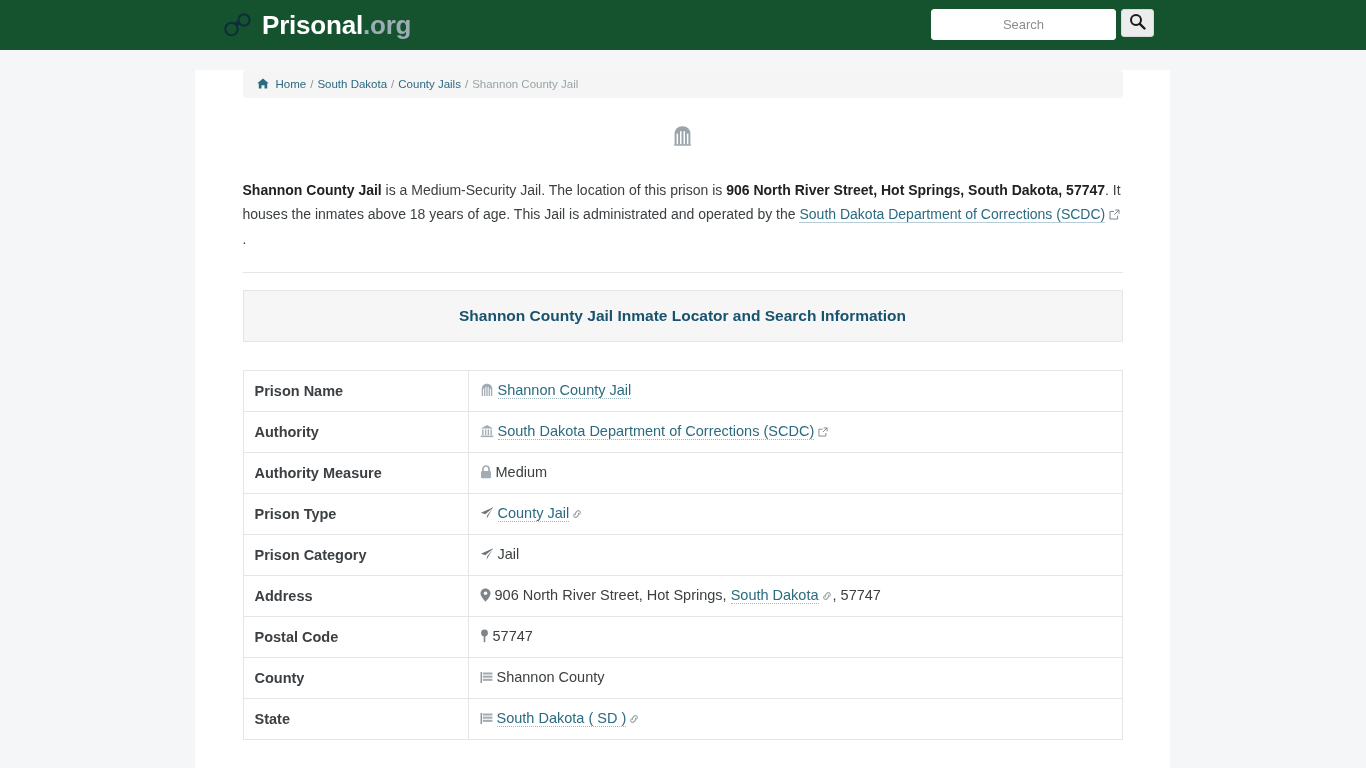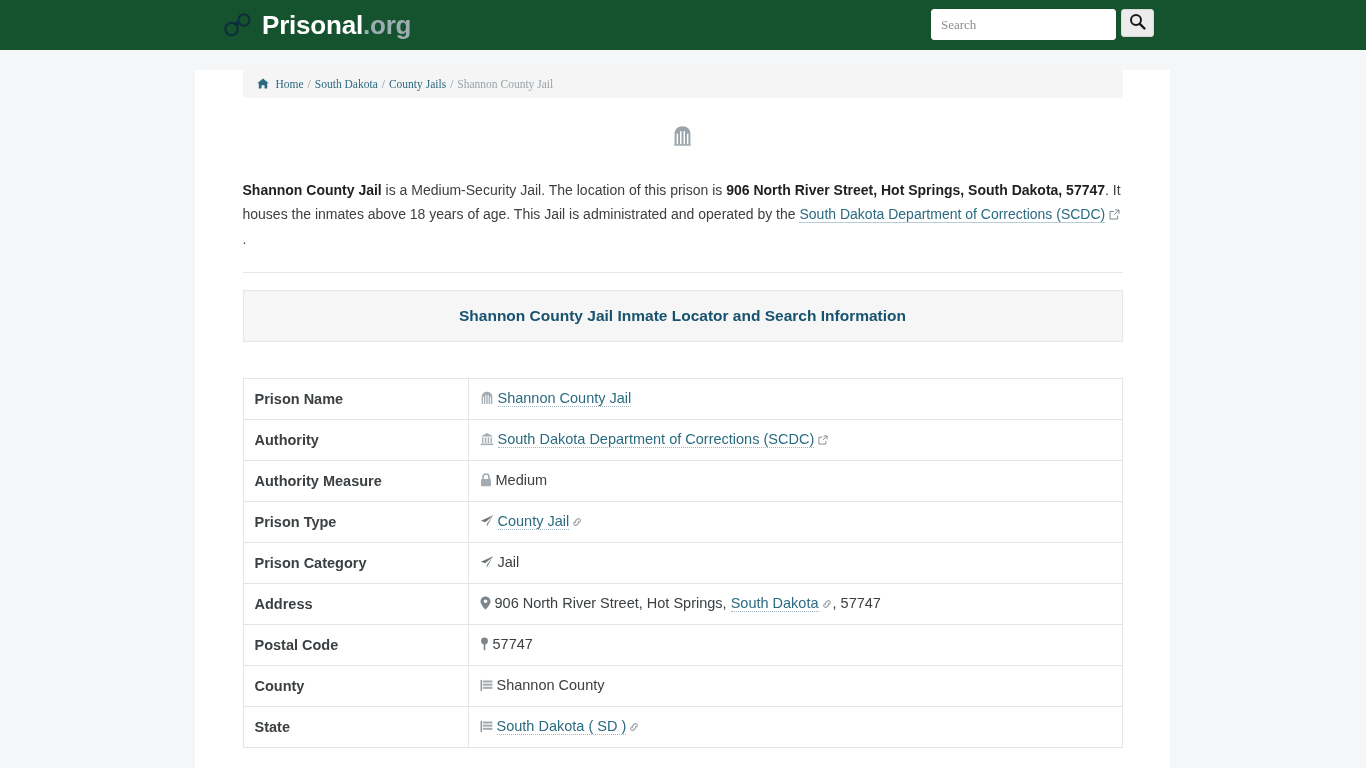--- a/index.html
+++ b/index.html
@@ -45,22 +45,23 @@
   }
   .search-input {
     width: 185px;
     height: 31px;
     border: 1px solid #ffffff;
     border-radius: 3px;
     background: #ffffff;
     padding: 0 9px;
     font-size: 13px;
     color: #333;
-    font-family: Liberation Serif, serif;
+    font-family: Liberation Sans, sans-serif;
     outline: none;
+    text-align: center;
   }
   .search-input::placeholder { color: #8d8d8d; }
   .search-btn {
     width: 33px;
     height: 28px;
     background: #ececec;
     border: 1px solid #d8d8d8;
     border-radius: 3px;
     display: flex;
     align-items: center;
@@ -83,21 +84,20 @@
   .breadcrumb {
     margin-top: 20px;
     background: #f5f5f5;
     border-radius: 4px;
     height: 28px;
     display: flex;
     align-items: center;
     padding: 0 14px;
     font-size: 11.5px;
     gap: 4px;
-    font-family: Liberation Serif, serif;
   }
   .crumb-link { color: #2b6b80; text-decoration: none; }
   .crumb-sep  { color: #8a9499; }
   .crumb-current { color: #9aa3a8; }
   .home-ico { display: inline-block; vertical-align: -2px; margin-right: 3px; }
 
   
   h1.page-title {
     margin-top: 27px;
     text-align: center;
@@ -141,21 +141,21 @@
     display: flex;
     align-items: center;
     justify-content: center;
     font-size: 15.5px;
     font-weight: bold;
     color: #17526e;
   }
 
   
   table.info {
-    margin-top: 36px;
+    margin-top: 28px;
     width: 880px;
     border-collapse: collapse;
     table-layout: fixed;
   }
   table.info td {
     border: 1px solid #e3e5e7;
     height: 41px;
     vertical-align: middle;
     font-size: 14.5px;
     color: #3c4043;

